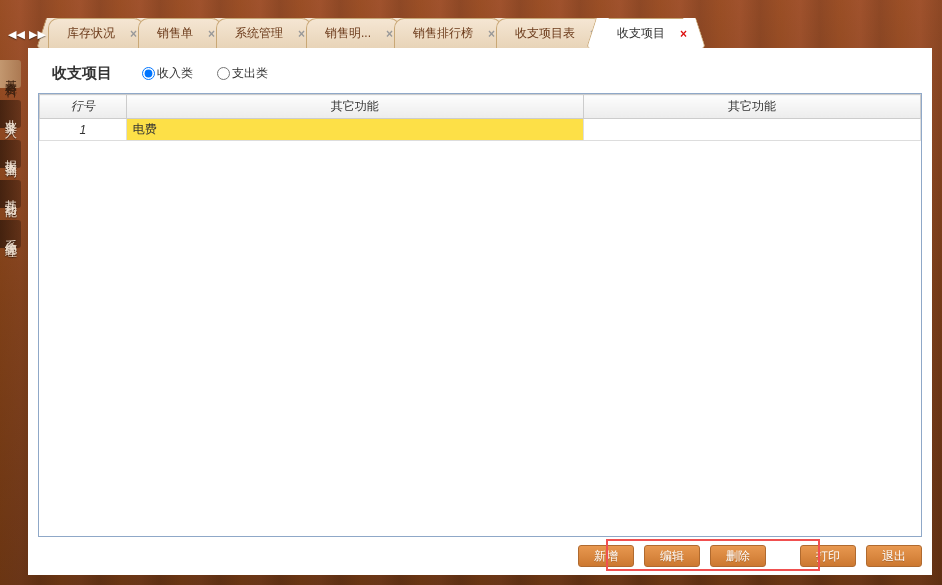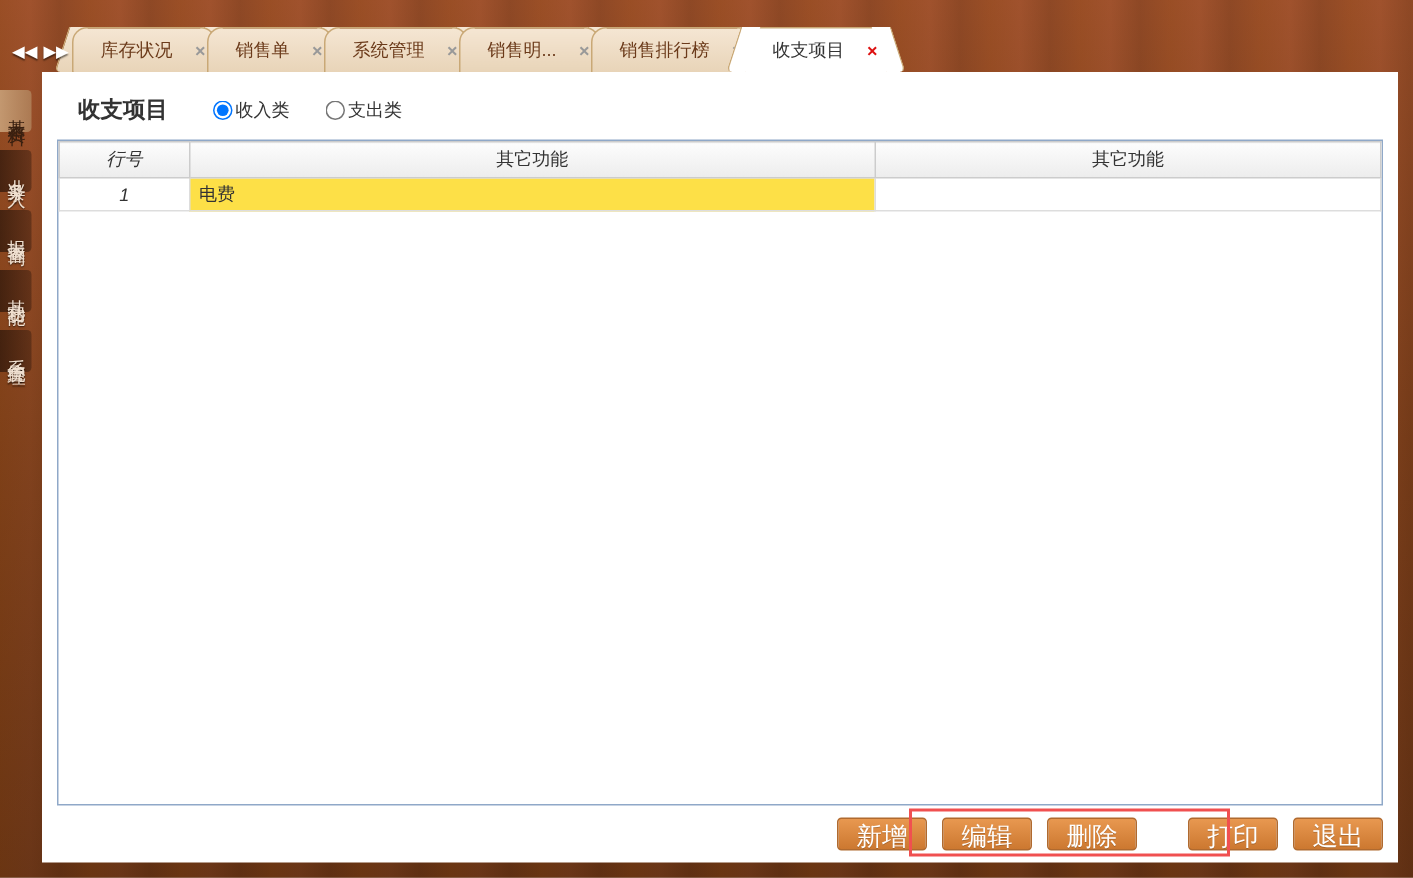--- a/index.html
+++ b/index.html
@@ -230,21 +230,21 @@
       gap: 10px;
       align-items: center;
     }
     .btn {
       min-width: 56px;
       height: 22px;
       border: 1px solid #b06a2f;
       border-radius: 3px;
       background: linear-gradient(to bottom, #e89850 0%, #cc7830 100%);
       color: #fff;
-      font-size: 17px;
+      font-size: 12px;
       cursor: pointer;
       padding: 0 12px;
       text-shadow: 0 1px 0 rgba(0,0,0,0.2);
     }
     
     .highlight-box {
       position: absolute;
       border: 2px solid #f05050;
       pointer-events: none;
       z-index: 10;
@@ -270,20 +270,24 @@
       <div class="tab">
         <span>系统管理</span>
         <span class="close">×</span>
       </div>
       <div class="tab">
         <span>销售明...</span>
         <span class="close">×</span>
       </div>
       <div class="tab">
         <span>销售排行榜</span>
+        <span class="close">×</span>
+      </div>
+      <div class="tab">
+        <span>收支项目表</span>
         <span class="close">×</span>
       </div>
       <div class="tab active">
         <span>收支项目</span>
         <span class="close">×</span>
       </div>
     </div>
 </div>
 
 <div class="sidebar" id="sidebar">

